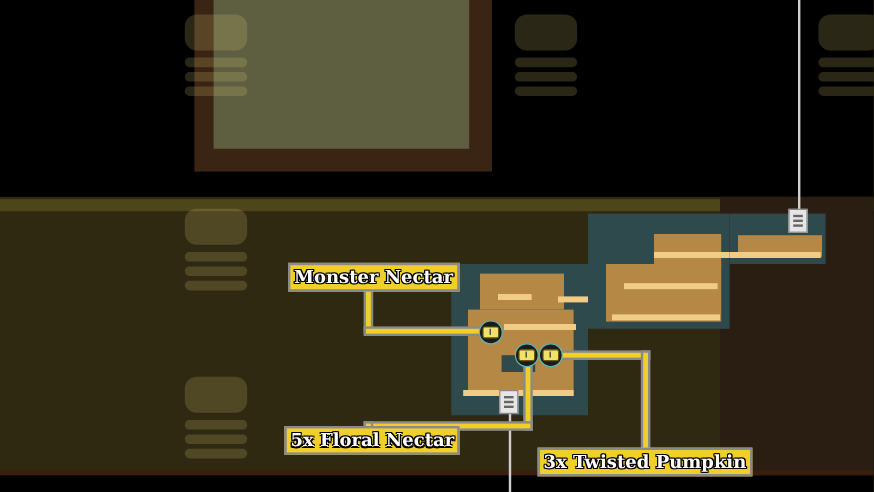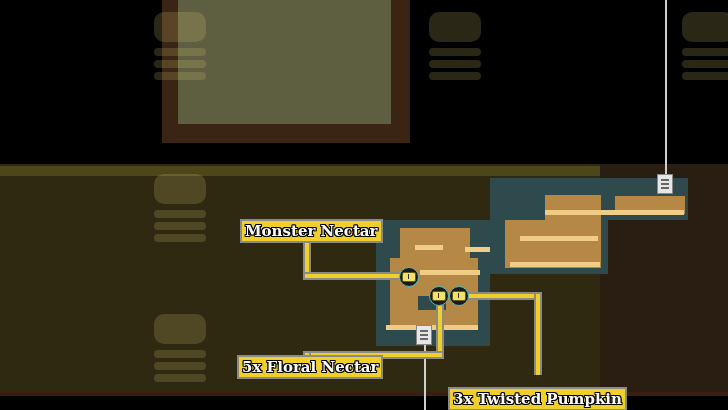--- a/index.html
+++ b/index.html
@@ -122,13 +122,13 @@
   </div>
 <div class="abs chest" style="left:429px;top:286px;">
     <div class="chest-inner"></div>
   </div>
 <div class="abs chest" style="left:449px;top:286px;">
     <div class="chest-inner"></div>
   </div>
 
 <div class="abs label" style="left:240px;top:219px;">Monster Nectar</div>
 <div class="abs label" style="left:237px;top:355px;">5x Floral Nectar</div>
-<div class="abs label" style="left:448px;top:387px;text-align:center;">3x Twisted Pumpkin</div>
+<div class="abs label" style="left:448px;top:373px;text-align:center;">3x Twisted Pumpkin</div>
 
 </body></html>

